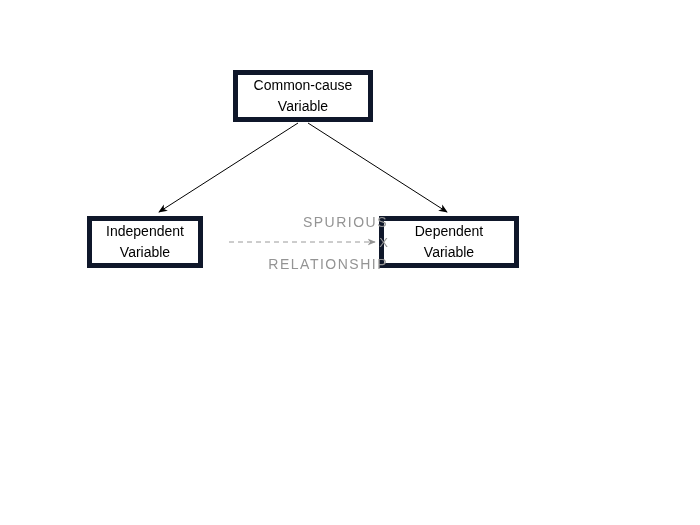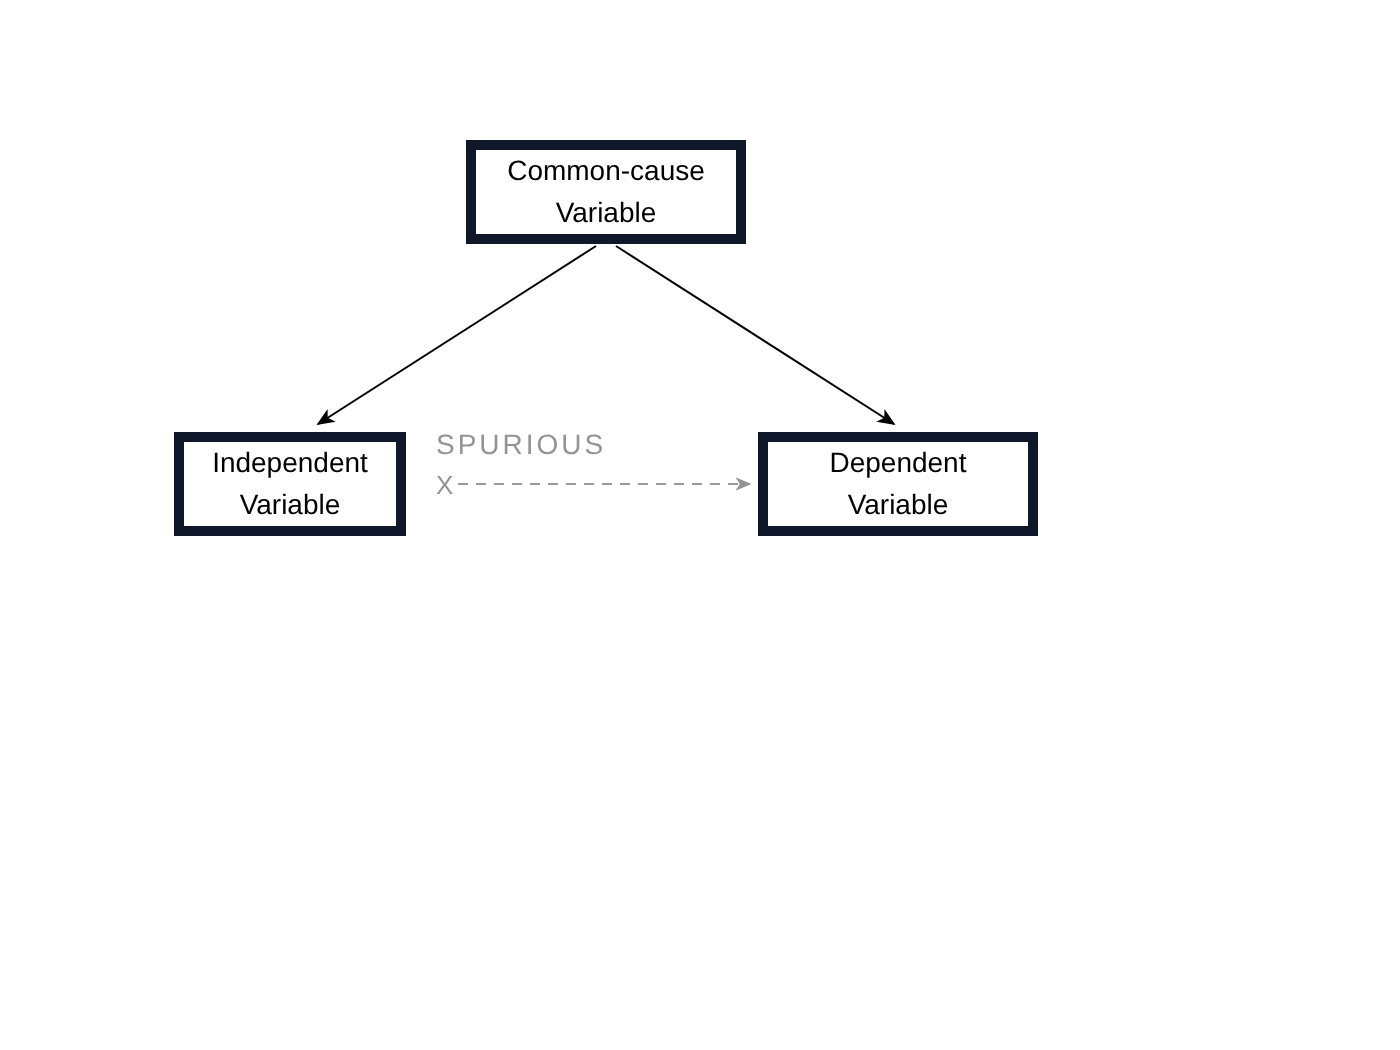--- a/index.html
+++ b/index.html
@@ -37,21 +37,21 @@
       white-space: pre-line;
       line-height: 1.5;
     }
     .node-common      { left: 233px; top: 70px;  width: 140px; height: 52px; }
     .node-independent { left: 87px;  top: 216px; width: 116px; height: 52px; }
     .node-dependent   { left: 379px; top: 216px; width: 140px; height: 52px; }
     .spurious-label {
       position: absolute;
       left: 218px;
       width: 170px;
-      text-align: left;
+      text-align: right;
       color: #949494;
       font-size: 14px;
       letter-spacing: 1.5px;
       line-height: 14px;
     }
     .spurious-top    { top: 215px; }
     .spurious-x      { top: 236px; font-size: 13px; letter-spacing: 0; }
     .spurious-bottom { top: 257px; }
   </style>
 </head>
@@ -82,14 +82,15 @@
   <div class="node node-independent">Independent
 Variable</div>
 
   <div class="node node-dependent">Dependent
 Variable</div>
 
   <div class="spurious-label spurious-top">SPURIOUS</div>
 
   <div class="spurious-label spurious-x">X</div>
 
+  <div class="spurious-label spurious-bottom">RELATIONSHIP</div>
 
 </div>
 
 </body></html>

